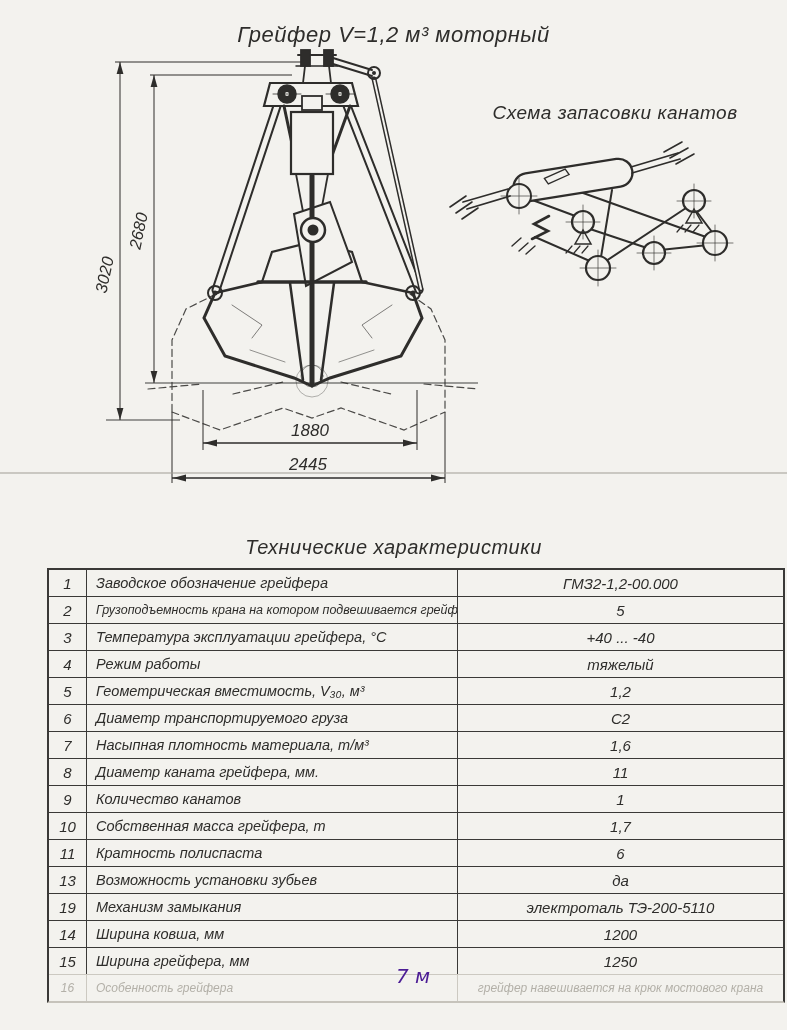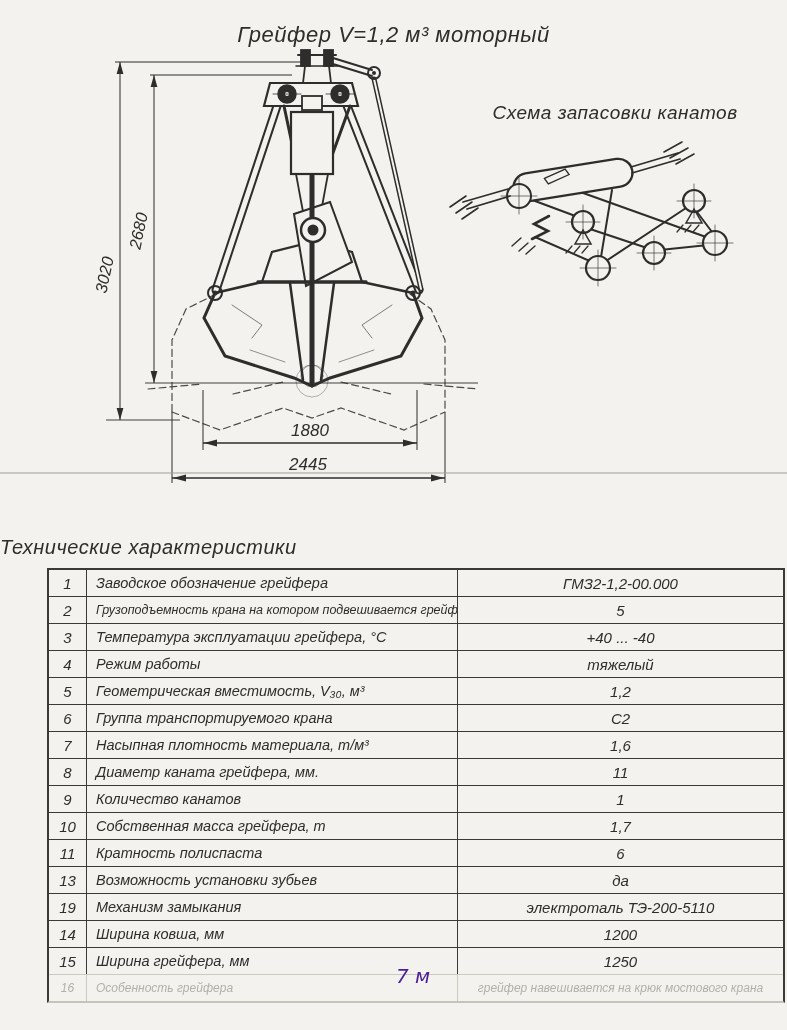--- a/index.html
+++ b/index.html
@@ -7,21 +7,21 @@
     width:787px;height:1030px;position:relative;overflow:hidden;
     background:radial-gradient(ellipse at 50% 30%, #f6f5f1 0%, #f2f1ec 70%, #edecе7 100%);
     background-color:#f3f2ee;
     font-family:"Liberation Sans", sans-serif;
     color:#2e2d2b;
   }
   .abs{position:absolute;margin-top:16px;}
   .ital{font-style:italic;letter-spacing:.5px;}
   .page-title{top:6px;left:0;width:787px;text-align:center;font-size:22px;}
   .scheme-title{top:86px;left:445px;width:340px;text-align:center;font-size:19px;}
-  .table-title{top:520px;left:0;width:787px;text-align:left;font-size:20px;}
+  .table-title{top:520px;left:0;width:787px;text-align:center;font-size:20px;}
   .handnote{top:948px;left:396px;font-size:20px;color:#4c1d95;font-family:"DejaVu Sans",sans-serif;font-style:italic;}
 
   
   #draw{position:absolute;left:0;top:0;width:787px;height:510px;}
 
   
   .spec{
     position:absolute;left:47px;top:568px;width:738px;height:435px;
     display:flex;flex-direction:column;box-sizing:border-box;
     border:2px solid #3a3937;border-bottom-color:#c6c3bb;
@@ -261,21 +261,21 @@
     <div class="cell c-name">Режим работы</div>
     <div class="cell c-val">тяжелый</div>
   </div>
     <div class="t-row">
     <div class="cell c-num">5</div>
     <div class="cell c-name">Геометрическая вместимость, V₃₀, м³</div>
     <div class="cell c-val">1,2</div>
   </div>
     <div class="t-row">
     <div class="cell c-num">6</div>
-    <div class="cell c-name">Группа транспортируемого крана</div>
+    <div class="cell c-name">Диаметр транспортируемого груза</div>
     <div class="cell c-val">С2</div>
   </div>
     <div class="t-row">
     <div class="cell c-num">7</div>
     <div class="cell c-name">Насыпная плотность материала, т/м³</div>
     <div class="cell c-val">1,6</div>
   </div>
     <div class="t-row">
     <div class="cell c-num">8</div>
     <div class="cell c-name">Диаметр каната грейфера, мм.</div>

